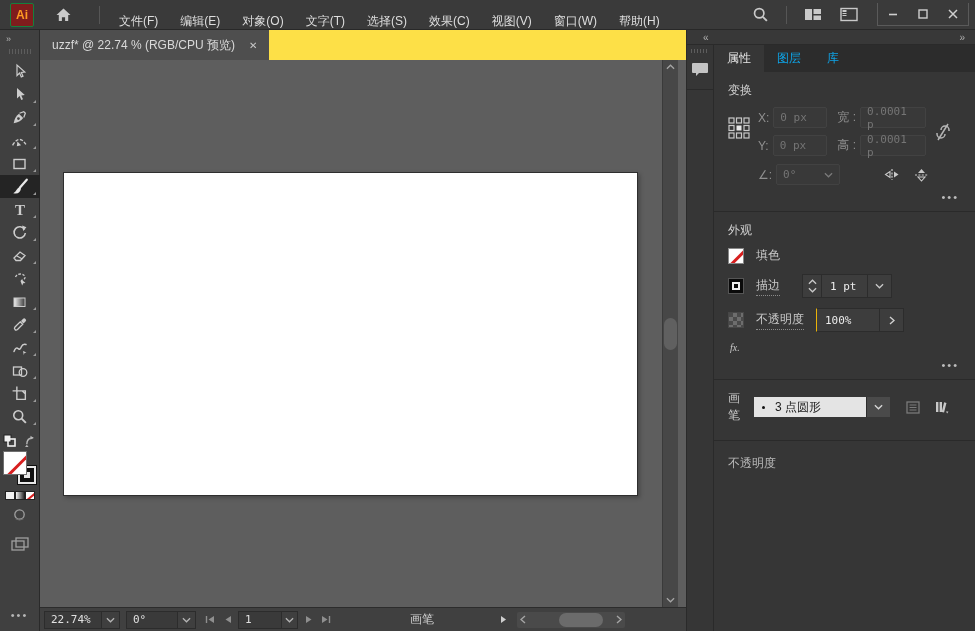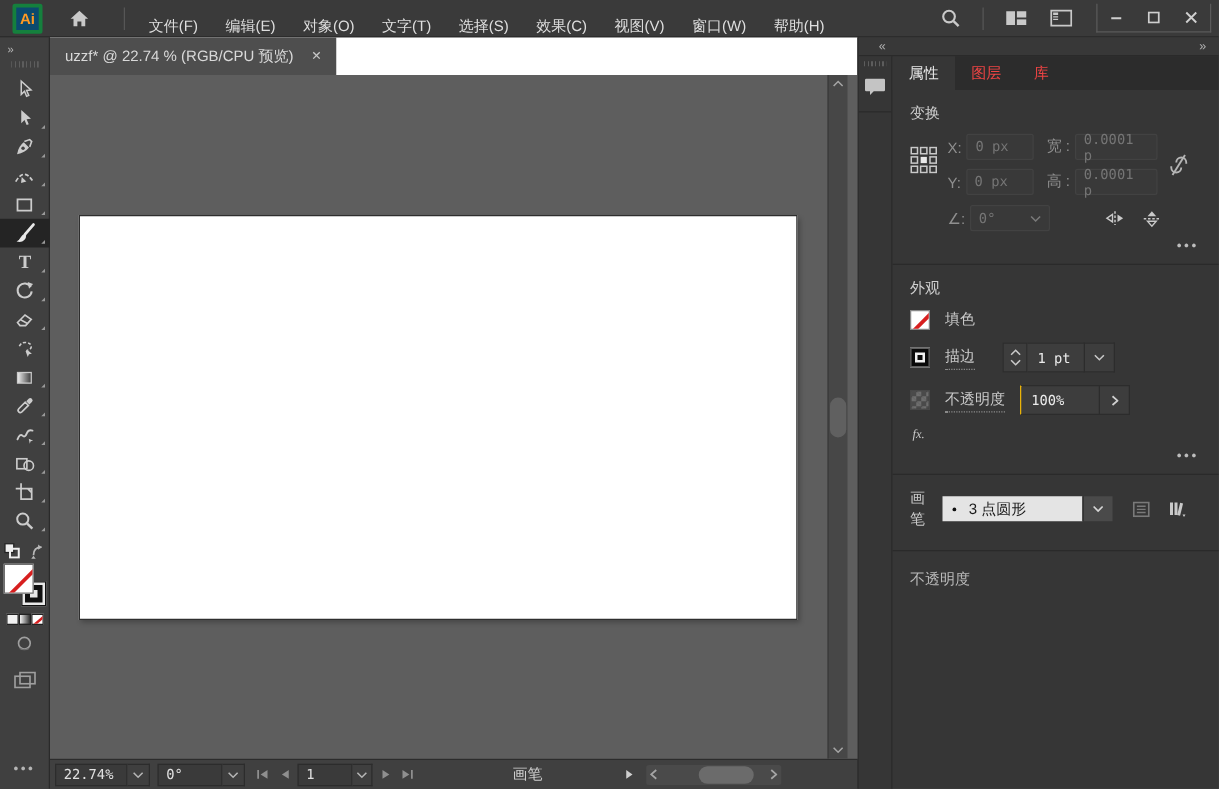--- a/index.html
+++ b/index.html
@@ -7,21 +7,21 @@
   body {
     font-family:"Liberation Sans", sans-serif;
     font-size:12px; color:#d6d6d6; background:#3a3a3a;
     -webkit-font-smoothing:antialiased;
   }
   svg { display:block; }
 
   
   .menubar { height:30px; background:#3a3a3a; border-bottom:1px solid #282828;
     display:flex; align-items:center; padding:0 6px 0 10px; }
-  .ai-badge { width:24px; height:24px; background:#0c4a6e; border:3px solid #15803d;
+  .ai-badge { width:24px; height:24px; background:#7f1d1d; border:1px solid #15803d;
     color:#ff9a23; font-weight:bold; font-size:12px; display:flex; align-items:center;
     justify-content:center; border-radius:2px; }
   .home-btn { margin-left:12px; margin-right:10px; }
   .v-sep { width:1px; height:18px; background:#565656; margin:0 8px; }
   .menu-item { padding:0 11px; color:#dedede; cursor:default; line-height:30px; }
   .menubar-right { margin-left:auto; display:flex; align-items:center; }
   .icon-btn { padding:0 9px; display:flex; align-items:center; }
   .win-controls { display:flex; margin-left:10px; border:1px solid #5a5a5a; border-top:none; }
   .win-btn { width:30px; height:22px; display:flex; align-items:center; justify-content:center; }
 
@@ -52,21 +52,21 @@
   .cb-sw { width:10px; height:9px; border:1px solid #222; position:relative; overflow:hidden; }
   .cb-white { background:#f2f2f2; }
   .cb-grad { background:linear-gradient(90deg,#f2f2f2,#303030); }
   .cb-none { background:#fff; }
   .cb-none::before { content:""; position:absolute; left:-3px; top:3px; width:18px; height:2px;
     background:#d71f1f; transform:rotate(-40deg); }
   .tb-more { margin-top:auto; margin-bottom:10px; color:#b5b5b5; letter-spacing:2px; font-size:11px; }
 
   
   .center { width:646px; display:flex; flex-direction:column; }
-  .tabbar { height:30px; background:#ffffff; display:flex; align-items:flex-end; }
+  .tabbar { height:30px; background:#fde047; display:flex; align-items:flex-end; }
   .doc-tab { height:30px; background:#4e4e4e; display:flex; align-items:center;
     padding:0 12px; color:#d9d9d9; font-size:12px; }
   .doc-tab .close { margin-left:14px; color:#c9c9c9; font-size:10px; }
   .canvas { position:relative; flex:1; background:#5e5e5e; overflow:hidden; }
   .artboard { position:absolute; left:23px; top:112px; width:575px; height:324px;
     background:#fff; border:1px solid #2e2e2e; box-shadow:2px 2px 4px rgba(0,0,0,.25); }
   .v-scroll { position:absolute; top:0; bottom:0; right:8px; width:16px; background:#474747;
     border-left:1px solid #3a3a3a; display:flex; flex-direction:column; align-items:center; }
   .v-scroll .arr { height:14px; display:flex; align-items:center; color:#a5a5a5; font-size:9px; }
   .v-thumb { position:absolute; top:258px; left:1px; width:13px; height:32px;
@@ -100,21 +100,21 @@
   .dock-body { flex:1; display:flex; min-height:0; }
   .comment-strip { width:27px; border-right:1px solid #2a2a2a; display:flex;
     flex-direction:column; align-items:center; background:#363636; }
   .cs-panel { width:100%; border-bottom:1px solid #2a2a2a; display:flex; flex-direction:column;
     align-items:center; padding:4px 0 12px 0; }
   .cs-grip { width:18px; height:4px; margin-bottom:8px;
     background:repeating-linear-gradient(90deg,#5d5d5d 0 1px,transparent 1px 3px); }
 
   .props { flex:1; display:flex; flex-direction:column; min-width:0; }
   .props-tabs { height:27px; background:#2c2c2c; display:flex; align-items:flex-end; }
-  .ptab { height:27px; display:flex; align-items:center; padding:0 13px; color:#ef4444; }
+  .ptab { height:27px; display:flex; align-items:center; padding:0 13px; color:#0ea5e9; }
   .ptab.active { background:#363636; color:#e6e6e6; }
   .section { padding:10px 14px 8px 14px; border-bottom:1px solid #2a2a2a; }
   .sec-title { color:#cfcfcf; margin-bottom:8px; }
 
   .noselect-row { display:flex; align-items:center; justify-content:space-between;
     padding:12px 14px; border-bottom:1px solid #2a2a2a; }
   .tool-options-btn { border:1px solid #9a9a9a; border-radius:3px; padding:4px 12px;
     color:#e2e2e2; background:transparent; font-size:12px; font-family:inherit; }
 
   

